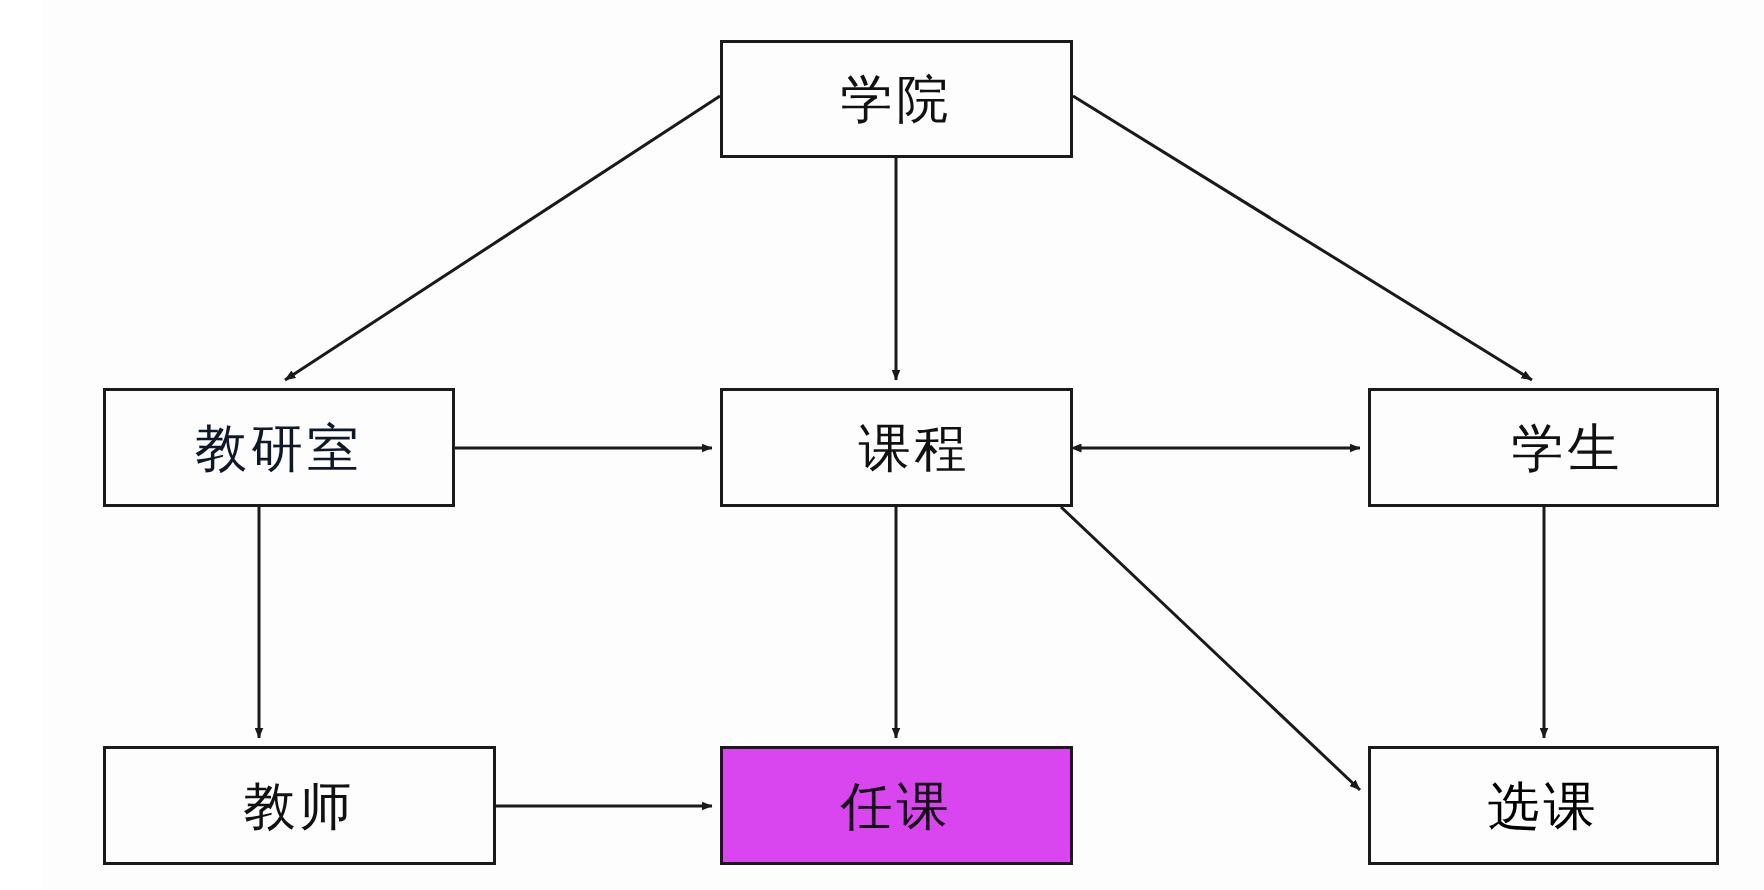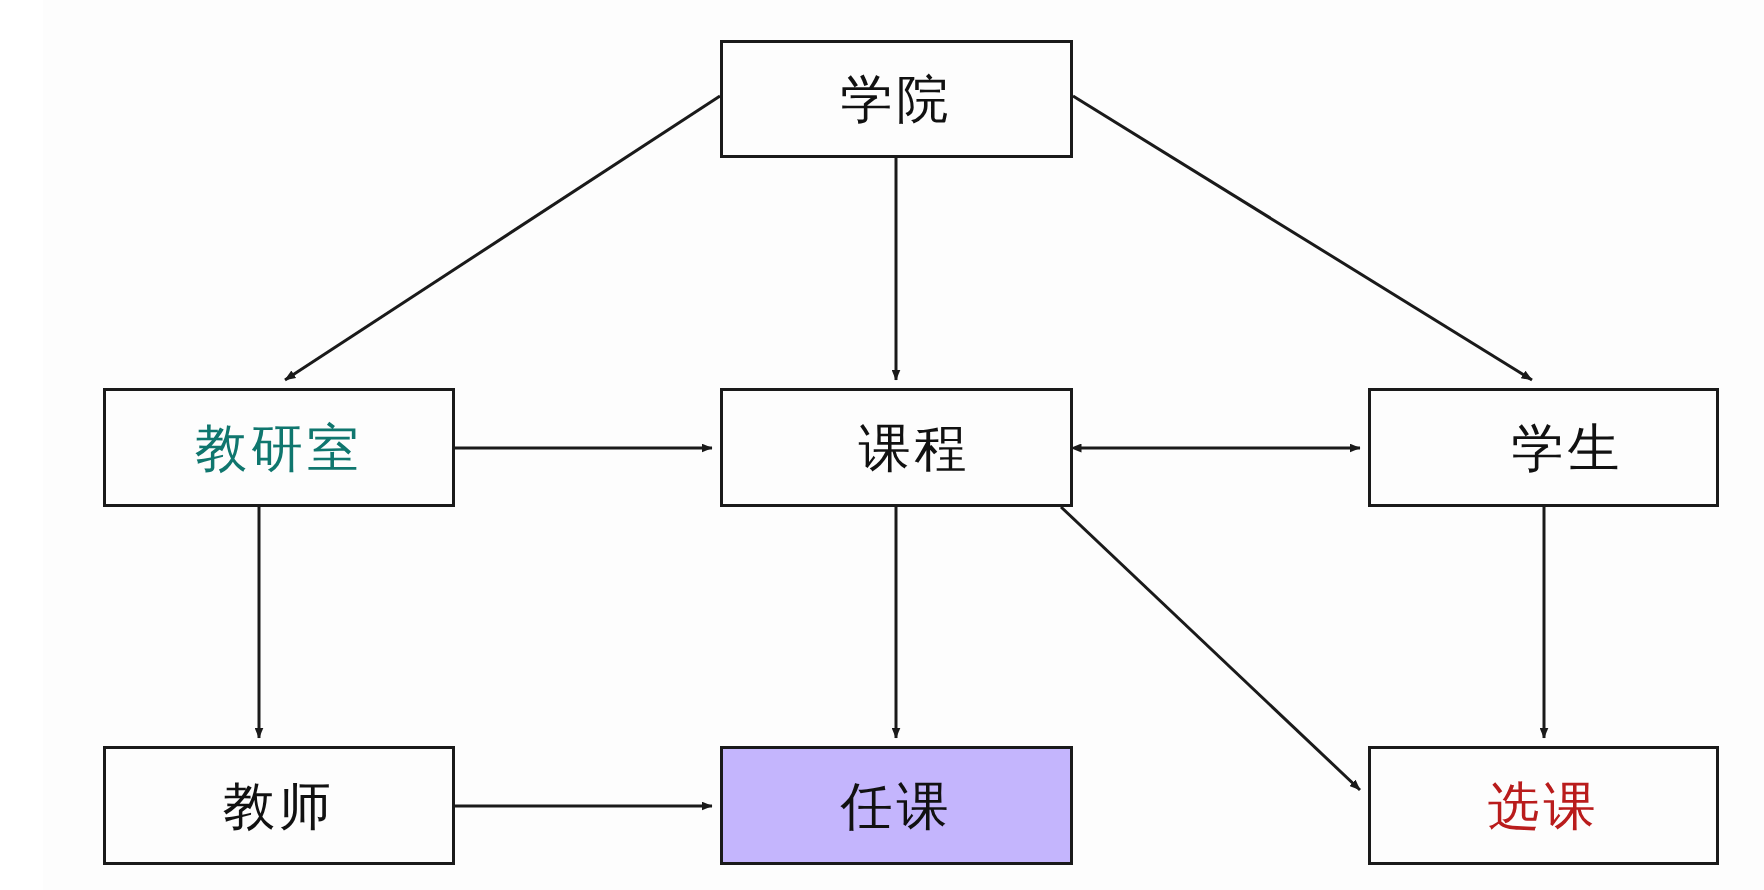--- a/index.html
+++ b/index.html
@@ -81,36 +81,36 @@
 
       <line x1="412" y1="806" x2="669" y2="806" marker-end="url(#arrowhead)"></line>
     </g>
   </svg>
 
   <div class="node" style="left: 677px; top: 40px; width: 353px; height: 118px; border-color: rgb(26, 26, 26); background: rgb(253, 253, 253);">
     <span class="node-label" style="color: rgb(17, 17, 17);">学院</span>
   </div>
 
   <div class="node" style="left: 60px; top: 388px; width: 352px; height: 119px; border-color: rgb(26, 26, 26); background: rgb(253, 253, 253);">
-    <span class="node-label" style="color: #0f766e;">教研室</span>
+    <span class="node-label" style="color: #0f172a;">教研室</span>
   </div>
 
   <div class="node" style="left: 677px; top: 388px; width: 353px; height: 119px; border-color: rgb(26, 26, 26); background: rgb(253, 253, 253); padding-left: 36px;">
     <span class="node-label" style="color: rgb(17, 17, 17);">课程</span>
   </div>
 
   <div class="node" style="left: 1325px; top: 388px; width: 351px; height: 119px; border-color: rgb(26, 26, 26); background: rgb(253, 253, 253); padding-left: 48px;">
     <span class="node-label" style="color: rgb(17, 17, 17);">学生</span>
   </div>
 
-  <div class="node" style="left: 60px; top: 746px; width: 352px; height: 119px; border-color: rgb(26, 26, 26); background: rgb(253, 253, 253);">
+  <div class="node" style="left: 60px; top: 746px; width: 393px; height: 119px; border-color: rgb(26, 26, 26); background: rgb(253, 253, 253);">
     <span class="node-label" style="color: rgb(17, 17, 17);">教师</span>
   </div>
 
-  <div class="node" style="left: 677px; top: 746px; width: 353px; height: 119px; border-color: rgb(26, 26, 26); background: #c4b5fd;">
+  <div class="node" style="left: 677px; top: 746px; width: 353px; height: 119px; border-color: rgb(26, 26, 26); background: #d946ef;">
     <span class="node-label" style="color: rgb(17, 17, 17);">任课</span>
   </div>
 
   <div class="node" style="left: 1325px; top: 746px; width: 351px; height: 119px; border-color: rgb(26, 26, 26); background: rgb(253, 253, 253);">
-    <span class="node-label" style="color: #b91c1c;">选课</span>
+    <span class="node-label" style="color: #000000;">选课</span>
   </div>
 
 </div>
 
 </body></html>

